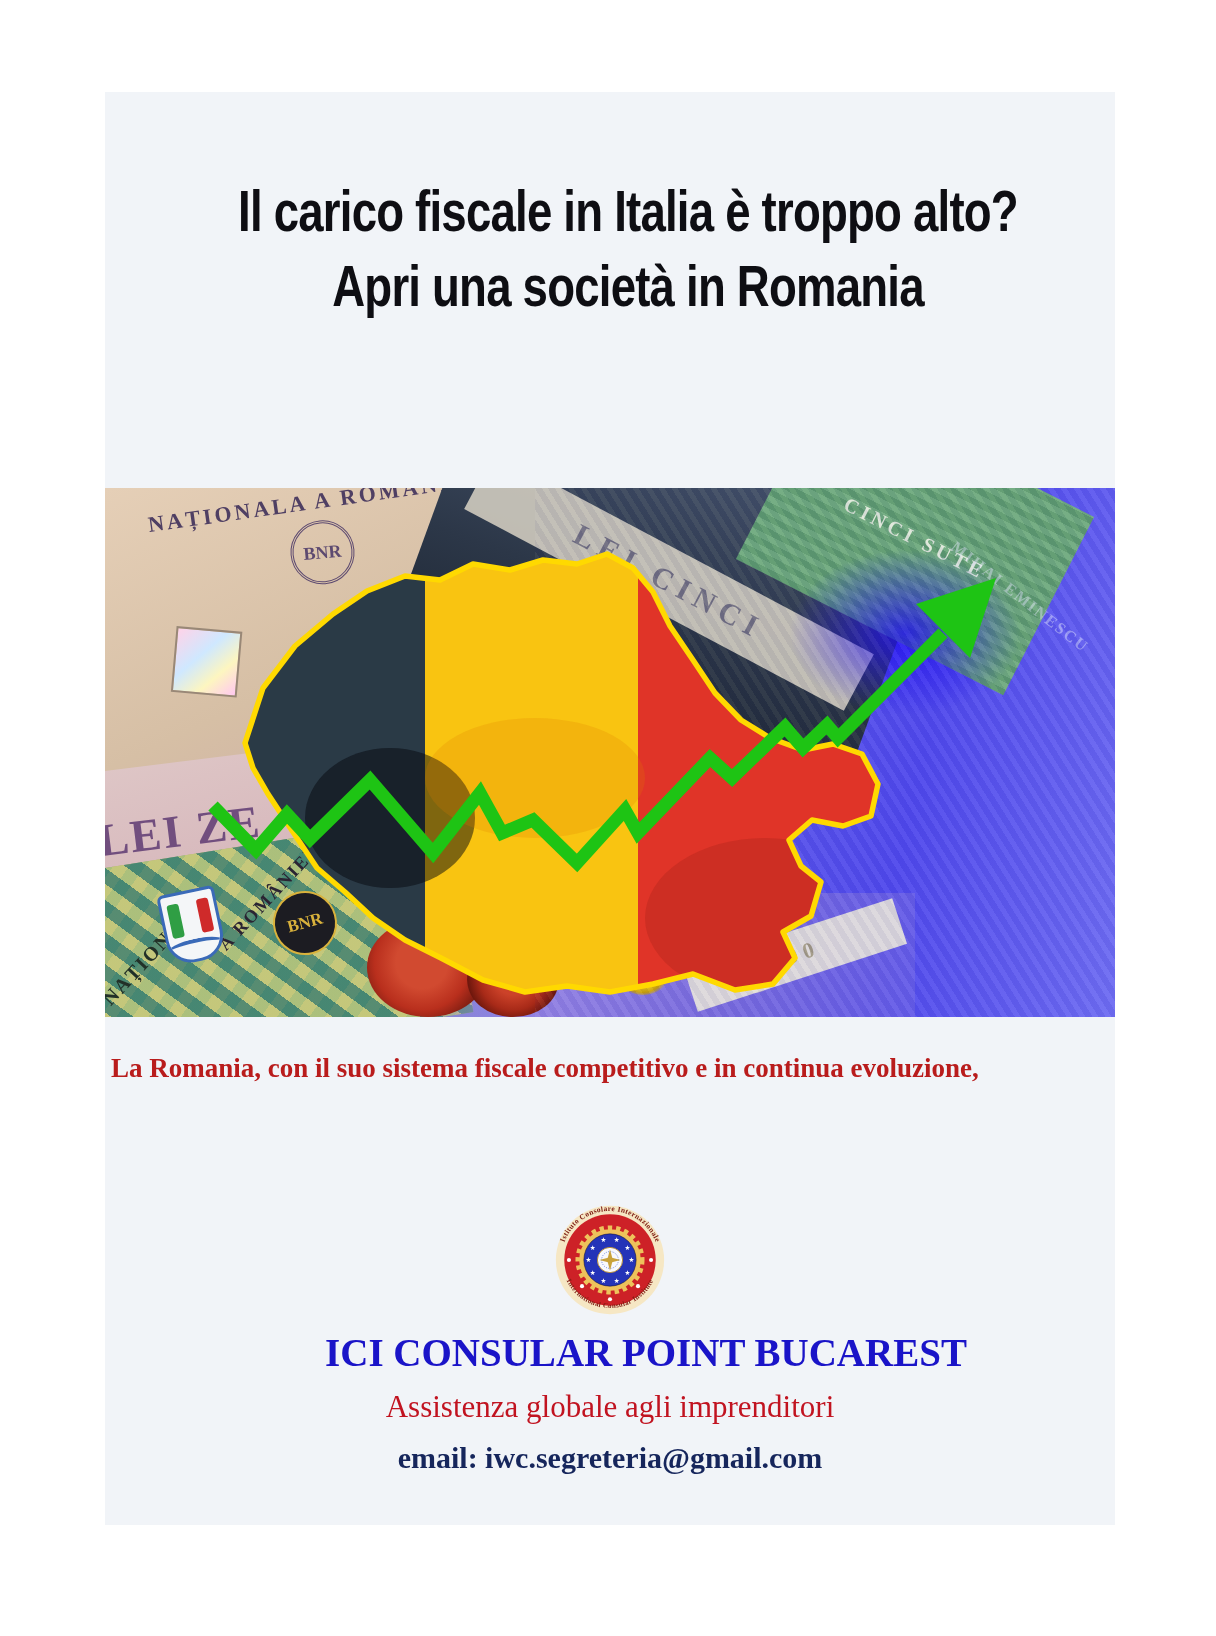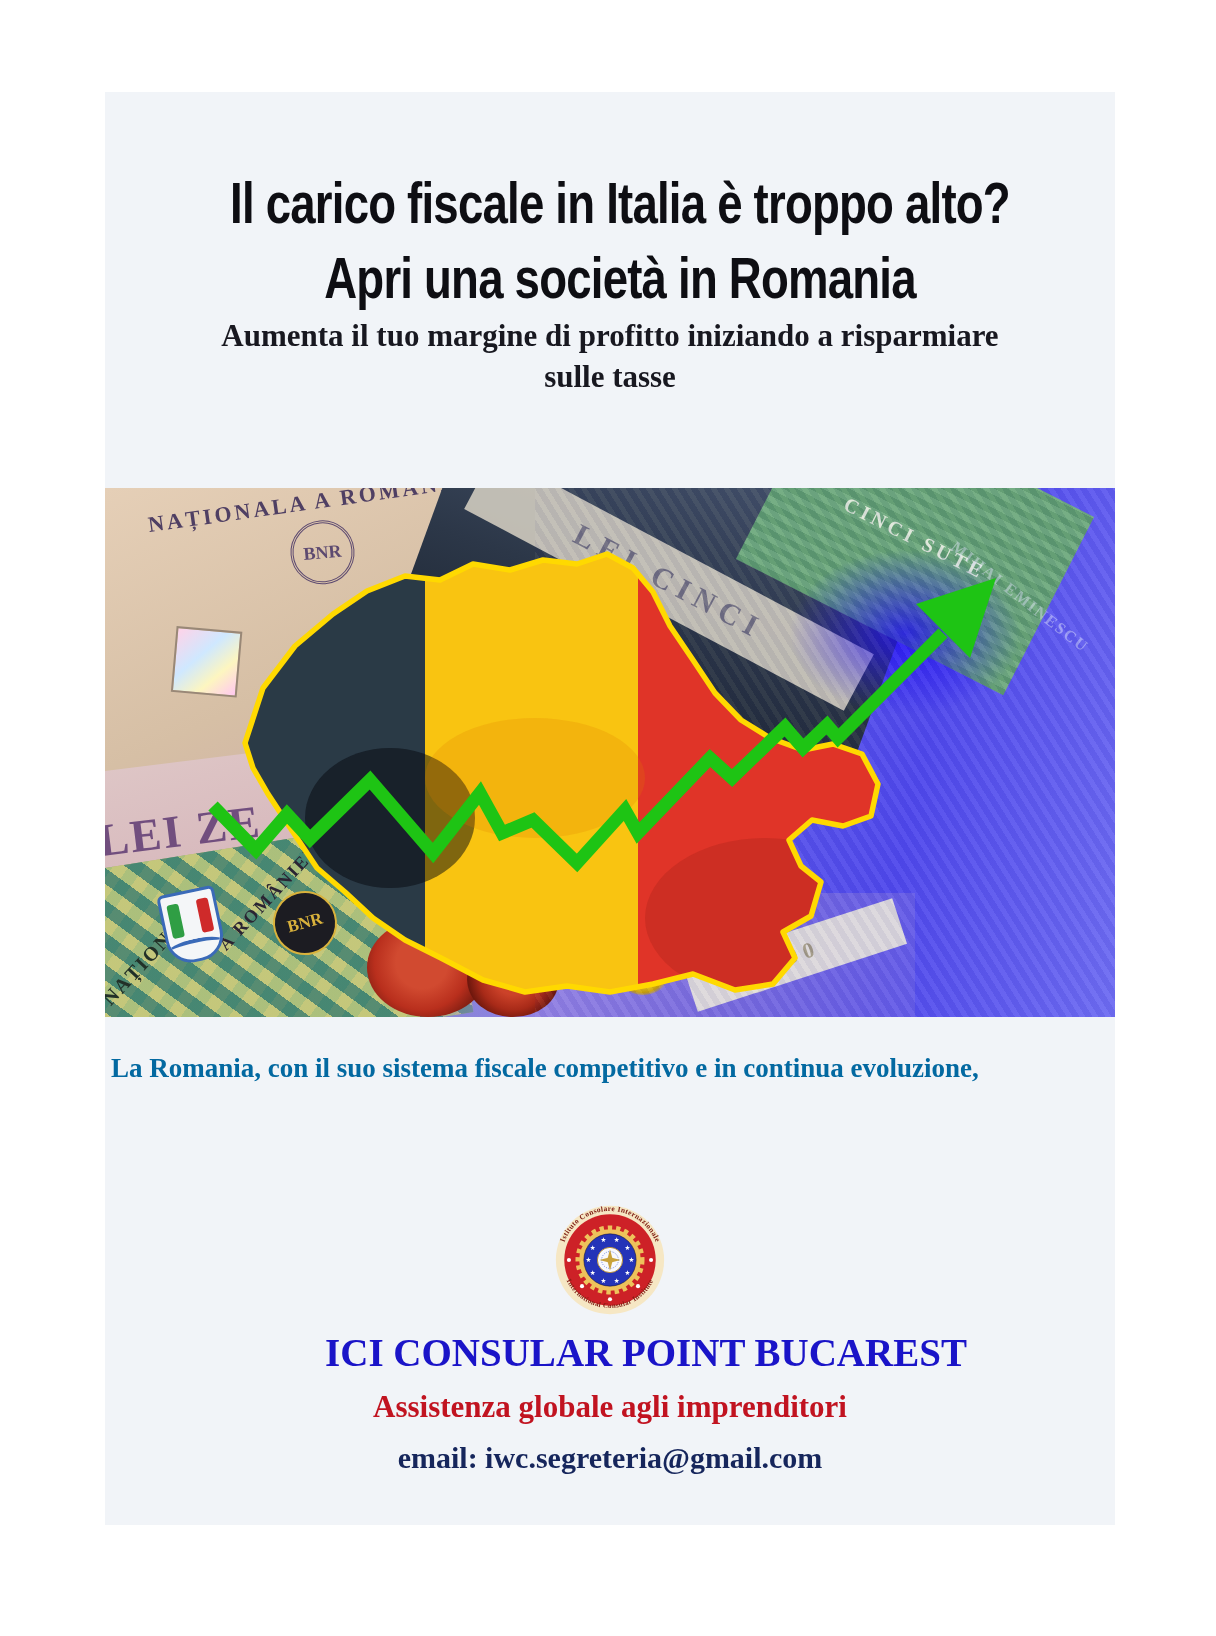--- a/index.html
+++ b/index.html
@@ -1,21 +1,21 @@
 <!DOCTYPE html>
 <html><head>
 <meta charset="utf-8">
 <style>
   html,body{margin:0;padding:0;}
   body{width:1216px;height:1636px;background:#ffffff;font-family:"Liberation Serif",serif;}
   .page{position:relative;width:1216px;height:1636px;background:#ffffff;overflow:hidden;}
   .card{position:absolute;left:105px;top:92px;width:1010px;height:1433px;background:#f1f4f8;text-align:center;overflow:hidden;}
 
   
-  .title{position:absolute;top:64px;left:0;width:100%;margin:10px;color:#0e0e13;
+  .title{position:absolute;top:64px;left:0;width:100%;margin:18px;color:#0e0e13;
          font-family:"Liberation Sans",sans-serif;font-weight:bold;font-size:57px;line-height:1.32;letter-spacing:-1px;}
   .title .t-line{display:block;transform:scaleX(.8);transform-origin:50% 50%;white-space:nowrap;}
   .subtitle{position:absolute;top:224px;left:0;width:100%;margin:0;color:#181820;
             font-size:31px;font-weight:bold;line-height:1.32;}
   .subtitle span{display:block;}
   .highlight{position:absolute;top:301px;left:0;width:100%;margin:0;
              font-size:46px;font-weight:bold;line-height:1.1;}
 
   
   .hero{position:absolute;top:396px;left:0;width:1010px;height:529px;overflow:hidden;
@@ -72,42 +72,38 @@
               color:#d9b23c;display:flex;align-items:center;justify-content:center;
               font-size:17px;font-weight:bold;transform:rotate(-15deg);border:2px solid #d9b23c;}
   .h-deepblue{left:640px;top:30px;width:320px;height:230px;
               background:radial-gradient(closest-side,rgba(30,10,245,.8),rgba(30,10,245,0) 72%);}
   .h-hatch{left:430px;top:0;width:580px;height:529px;
            background:repeating-linear-gradient(58deg,rgba(255,255,255,.05) 0 5px,rgba(20,20,120,.05) 5px 11px);}
   .h-svg{left:0;top:0;width:1010px;height:529px;}
 
   
   .body-text{position:absolute;top:952px;left:6px;width:1000px;margin:0;text-align:left;
-             color:#0369a1;font-size:27px;font-weight:bold;line-height:1.85;}
+             color:#b91c1c;font-size:27px;font-weight:bold;line-height:1.85;}
   .body-text span{display:block;white-space:nowrap;}
   .logo{position:absolute;top:1112px;left:449px;width:112px;height:112px;}
   .org-name{position:absolute;top:1238px;left:0;width:100%;margin:0;font-size:39px;font-weight:bold;letter-spacing:0;padding-left:36px;}
-  .tagline{position:absolute;top:1297px;left:0;width:100%;margin:0;font-size:31px;font-weight:bold;}
+  .tagline{position:absolute;top:1297px;left:0;width:100%;margin:0;font-size:31px;font-weight:normal;}
   .email{position:absolute;top:1349px;left:0;width:100%;margin:0;font-size:30px;font-weight:bold;}
 </style>
 </head>
 <body>
 
 <div class="page">
   <div class="card">
 
     <h1 class="title">
       <span class="t-line">Il carico fiscale in Italia è troppo alto?</span>
       <span class="t-line">Apri una società in Romania</span>
     </h1>
 
-    <p class="subtitle">
-      <span>Aumenta il tuo margine di profitto iniziando a risparmiare</span>
-      <span>sulle tasse</span>
-    </p>
 
 
     <div class="hero">
       <div class="h-topleft">
         <div class="ht-arc">NAȚIONALA A ROMÂNIEI</div>
         <div class="h-holo"></div>
         <div class="h-bnr-seal">BNR</div>
         <div class="h-flower"></div>
       </div>
       <div class="h-darkband">

